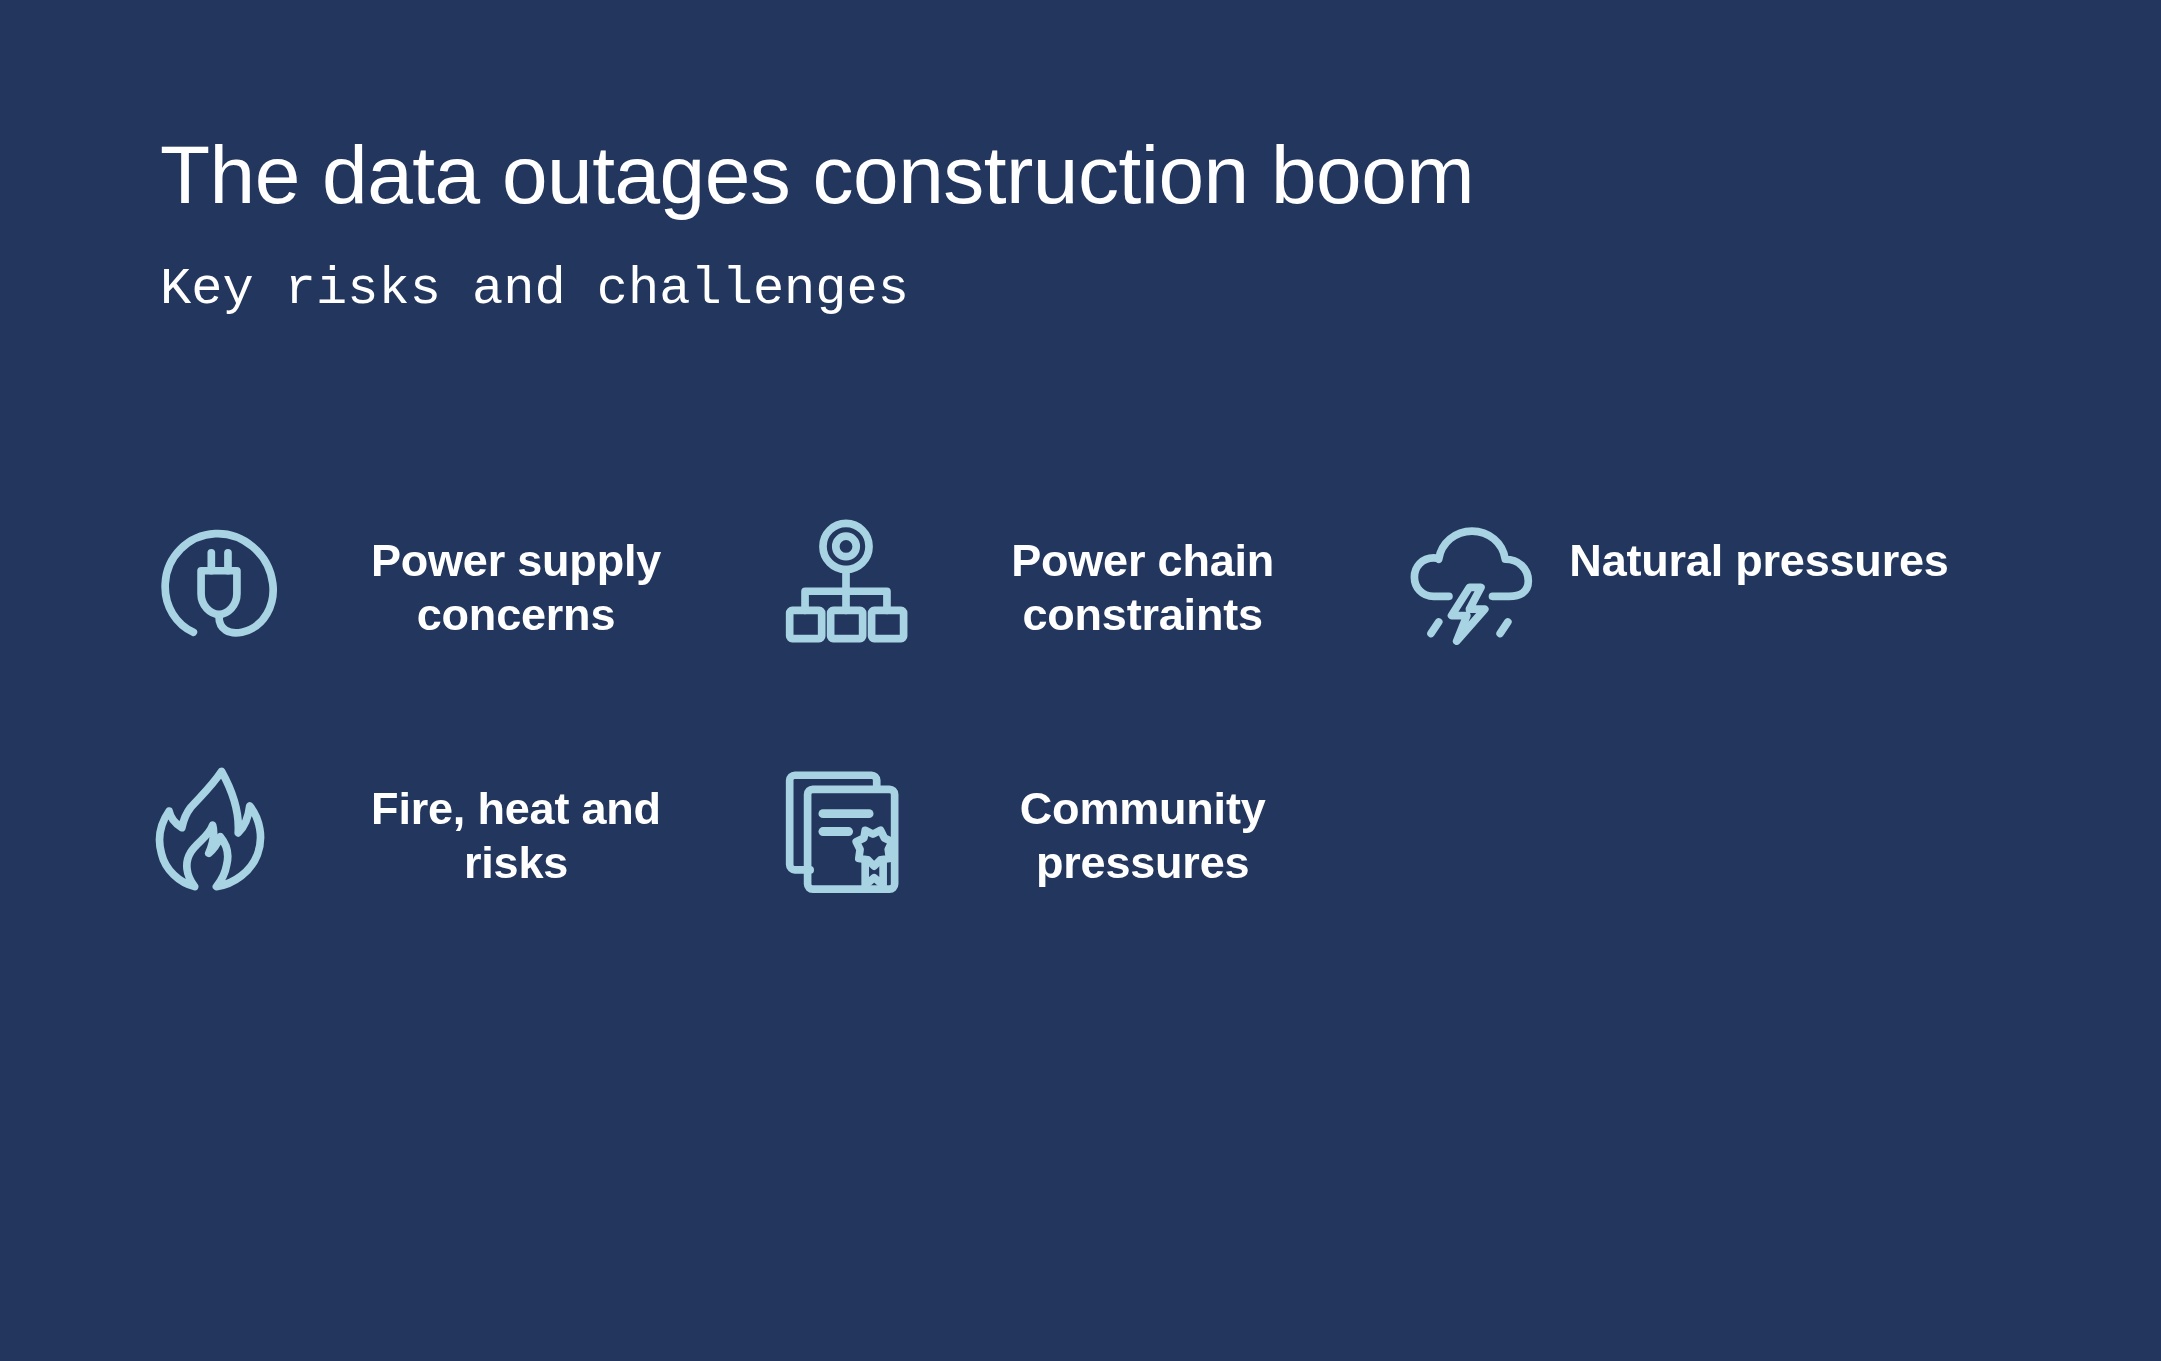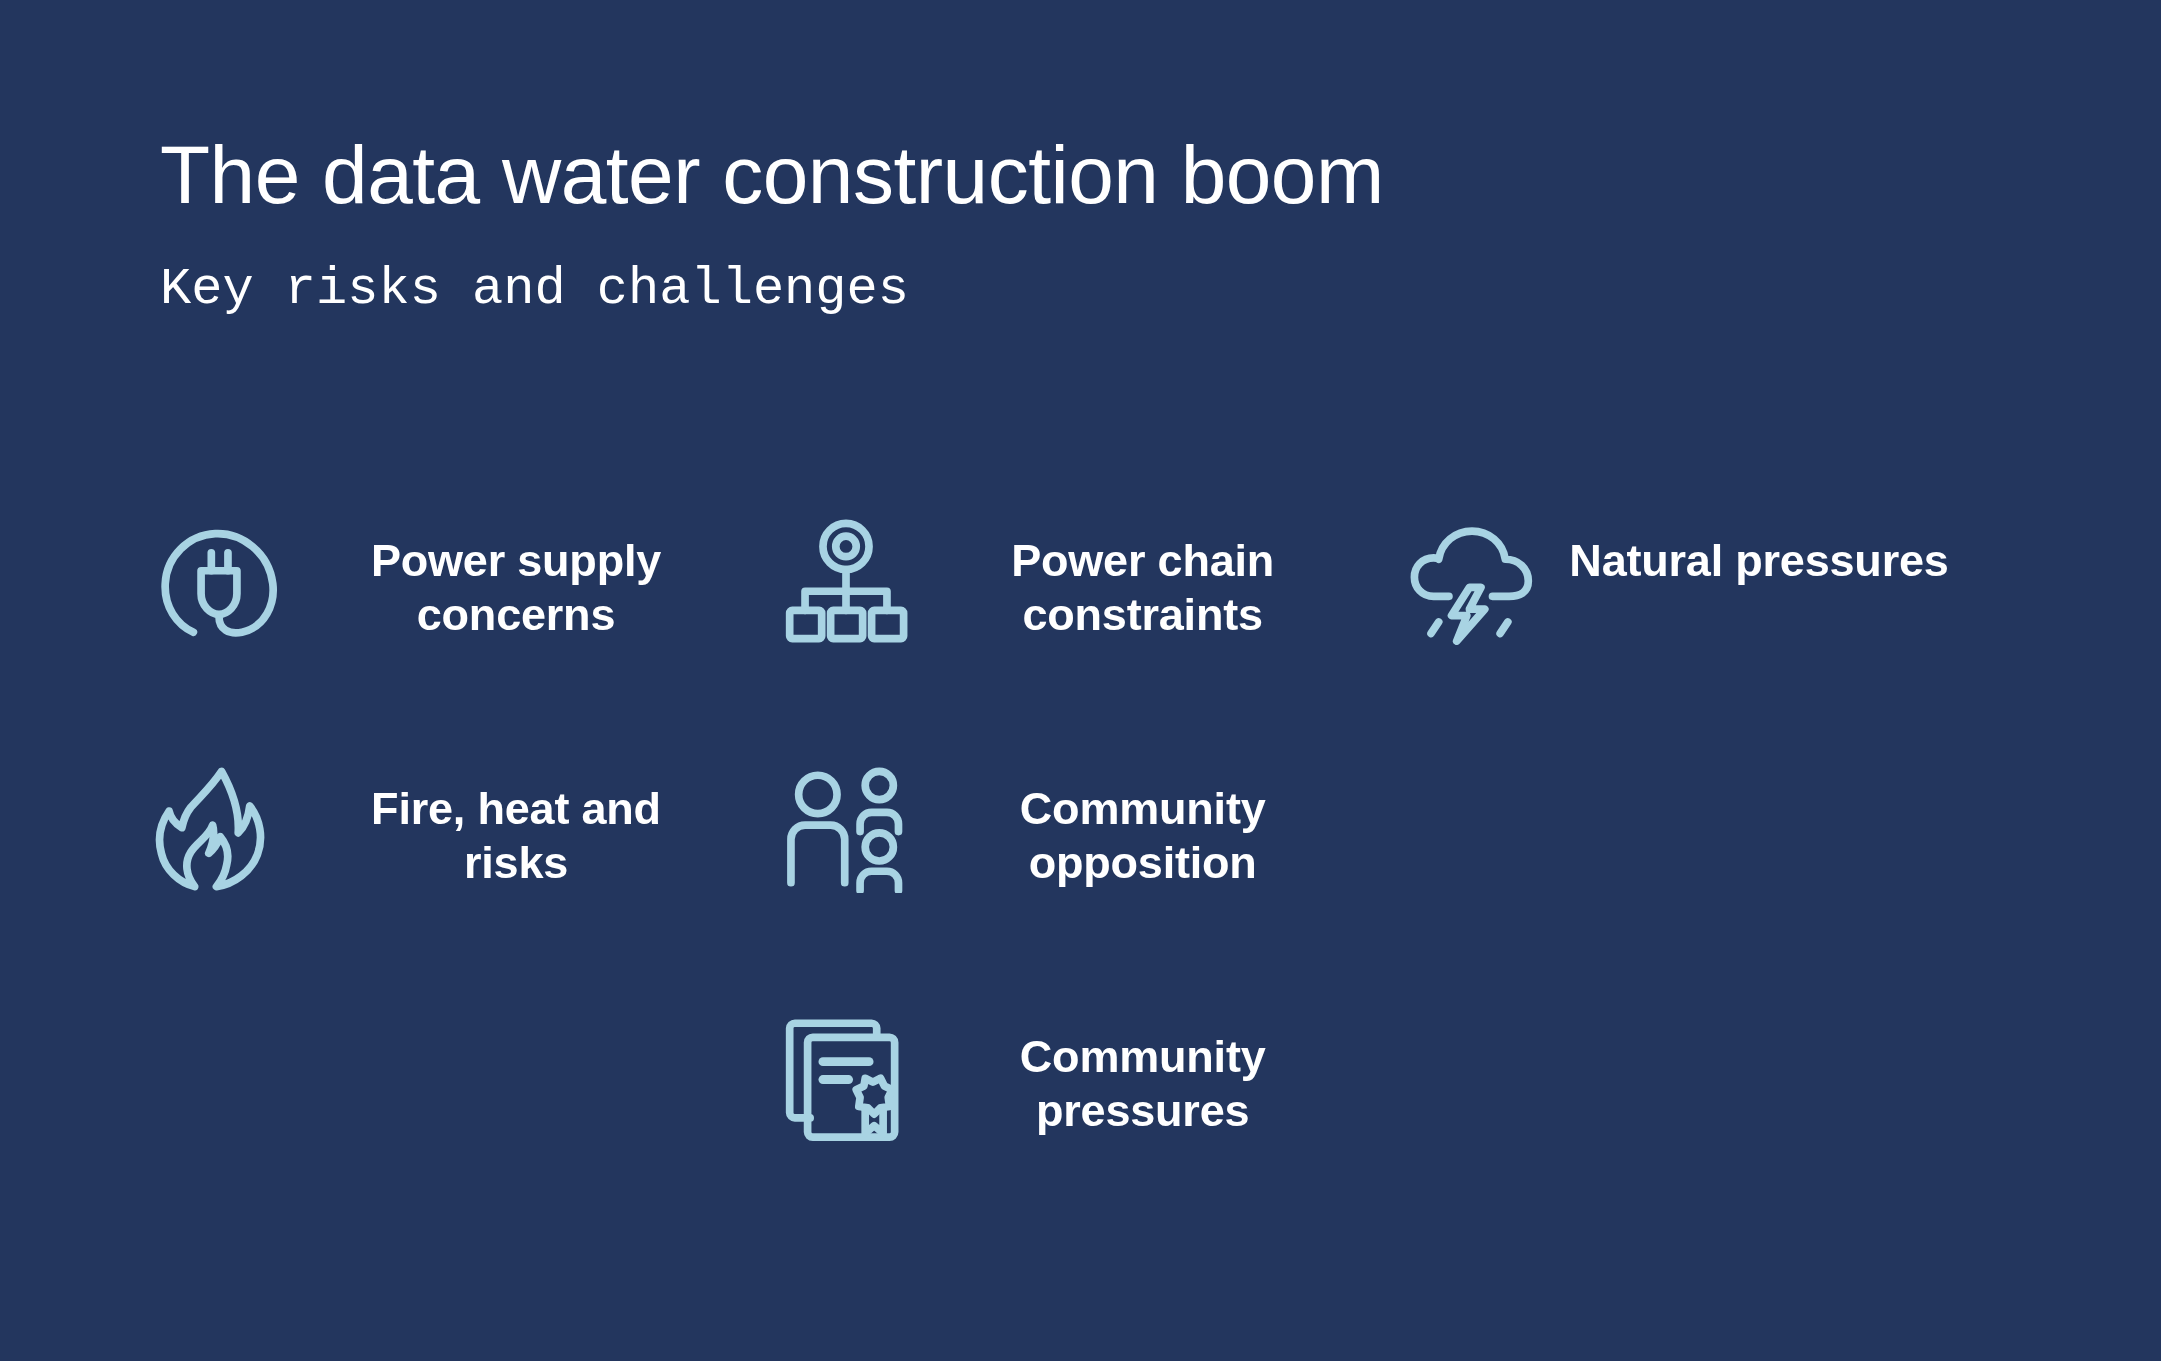--- a/index.html
+++ b/index.html
@@ -109,21 +109,21 @@
     max-width: 400px;
     text-align: center;
   }
 </style>
 </head>
 <body>
 
 <div class="slide">
 
   <div class="header">
-    <h1 class="slide-title">The data water construction boom</h1>
+    <h1 class="slide-title">The data outages construction boom</h1>
     <h2 class="slide-subtitle">Key risks and challenges</h2>
   </div>
 
   <div class="risk-grid">
 
     <div class="risk-item">
       <span class="risk-icon">
         <svg viewBox="0 0 100 100" aria-hidden="true">
           <path class="ln" d="M50 78 C 50 88, 58 92, 68 90 C 86 86, 94 68, 92 52 C 89 28, 68 12, 47 13 C 26 14, 9 31, 8 52 C 7 70, 17 84, 30 90"></path>
           <path class="ln" d="M36 42 L64 42 L64 60 C64 69 57 76 50 76 C43 76 36 69 36 60 Z"></path>
@@ -165,33 +165,20 @@
 
     <div class="risk-item">
       <span class="risk-icon">
         <svg viewBox="0 0 100 100" aria-hidden="true">
           <path class="ln" d="M52 5 C44 17 36 24 28 33 C24 38 22 44 21 49 C16 46 12 41 11 36 C4 46 2 58 5 69 C8 82 19 92 31 95 C24 86 23 76 28 68 C33 60 42 56 45 47 C47 54 45 62 42 69 C46 66 49 61 51 56 C56 62 58 70 56 78 C55 84 52 90 48 95 C62 93 75 83 80 70 C85 57 82 42 74 32 C73 41 70 48 65 53 C66 38 62 23 52 5 Z"></path>
         </svg>
       </span>
       <span class="risk-label">Fire, heat and risks</span>
     </div>
 
-    <div class="risk-item">
-      <span class="risk-icon">
-        <svg viewBox="0 0 100 100" aria-hidden="true">
-          <circle class="ln" cx="28" cy="23" r="15"></circle>
-          <path class="ln" d="M7 92 L7 58 C7 52 12 47 18 47 L38 47 C44 47 49 52 49 58 L49 92"></path>
-          <circle class="ln" cx="76" cy="16" r="11"></circle>
-          <path class="ln" d="M61 52 L61 46 C61 41 65 37 70 37 L82 37 C87 37 91 41 91 46 L91 52"></path>
-          <circle class="ln" cx="76" cy="64" r="11"></circle>
-          <path class="ln" d="M61 98 L61 92 C61 87 65 83 70 83 L82 83 C87 83 91 87 91 92 L91 98"></path>
-        </svg>
-      </span>
-      <span class="risk-label">Community opposition</span>
-    </div>
 
     <div class="risk-item center-col">
       <span class="risk-icon">
         <svg viewBox="0 0 100 100" aria-hidden="true">
           <path class="ln" d="M22 82 L10 82 C8 82 6 80 6 78 L6 12 C6 10 8 8 10 8 L70 8 C72 8 74 10 74 12 L74 18"></path>
           <rect class="ln" x="20" y="19" width="68" height="78" rx="4"></rect>
           <line class="ln-thick" x1="32" y1="38" x2="68" y2="38"></line>
           <line class="ln-thick" x1="32" y1="52" x2="52" y2="52"></line>
           <path class="ln" d="M65 51 L71 54 L77 51 L80 57 L86 60 L83 66 L84 73 L77 74 L72 79 L67 74 L60 73 L61 66 L58 60 L64 57 Z"></path>
           <path class="ln" d="M65 76 L65 94 L72 88 L79 94 L79 76"></path>

